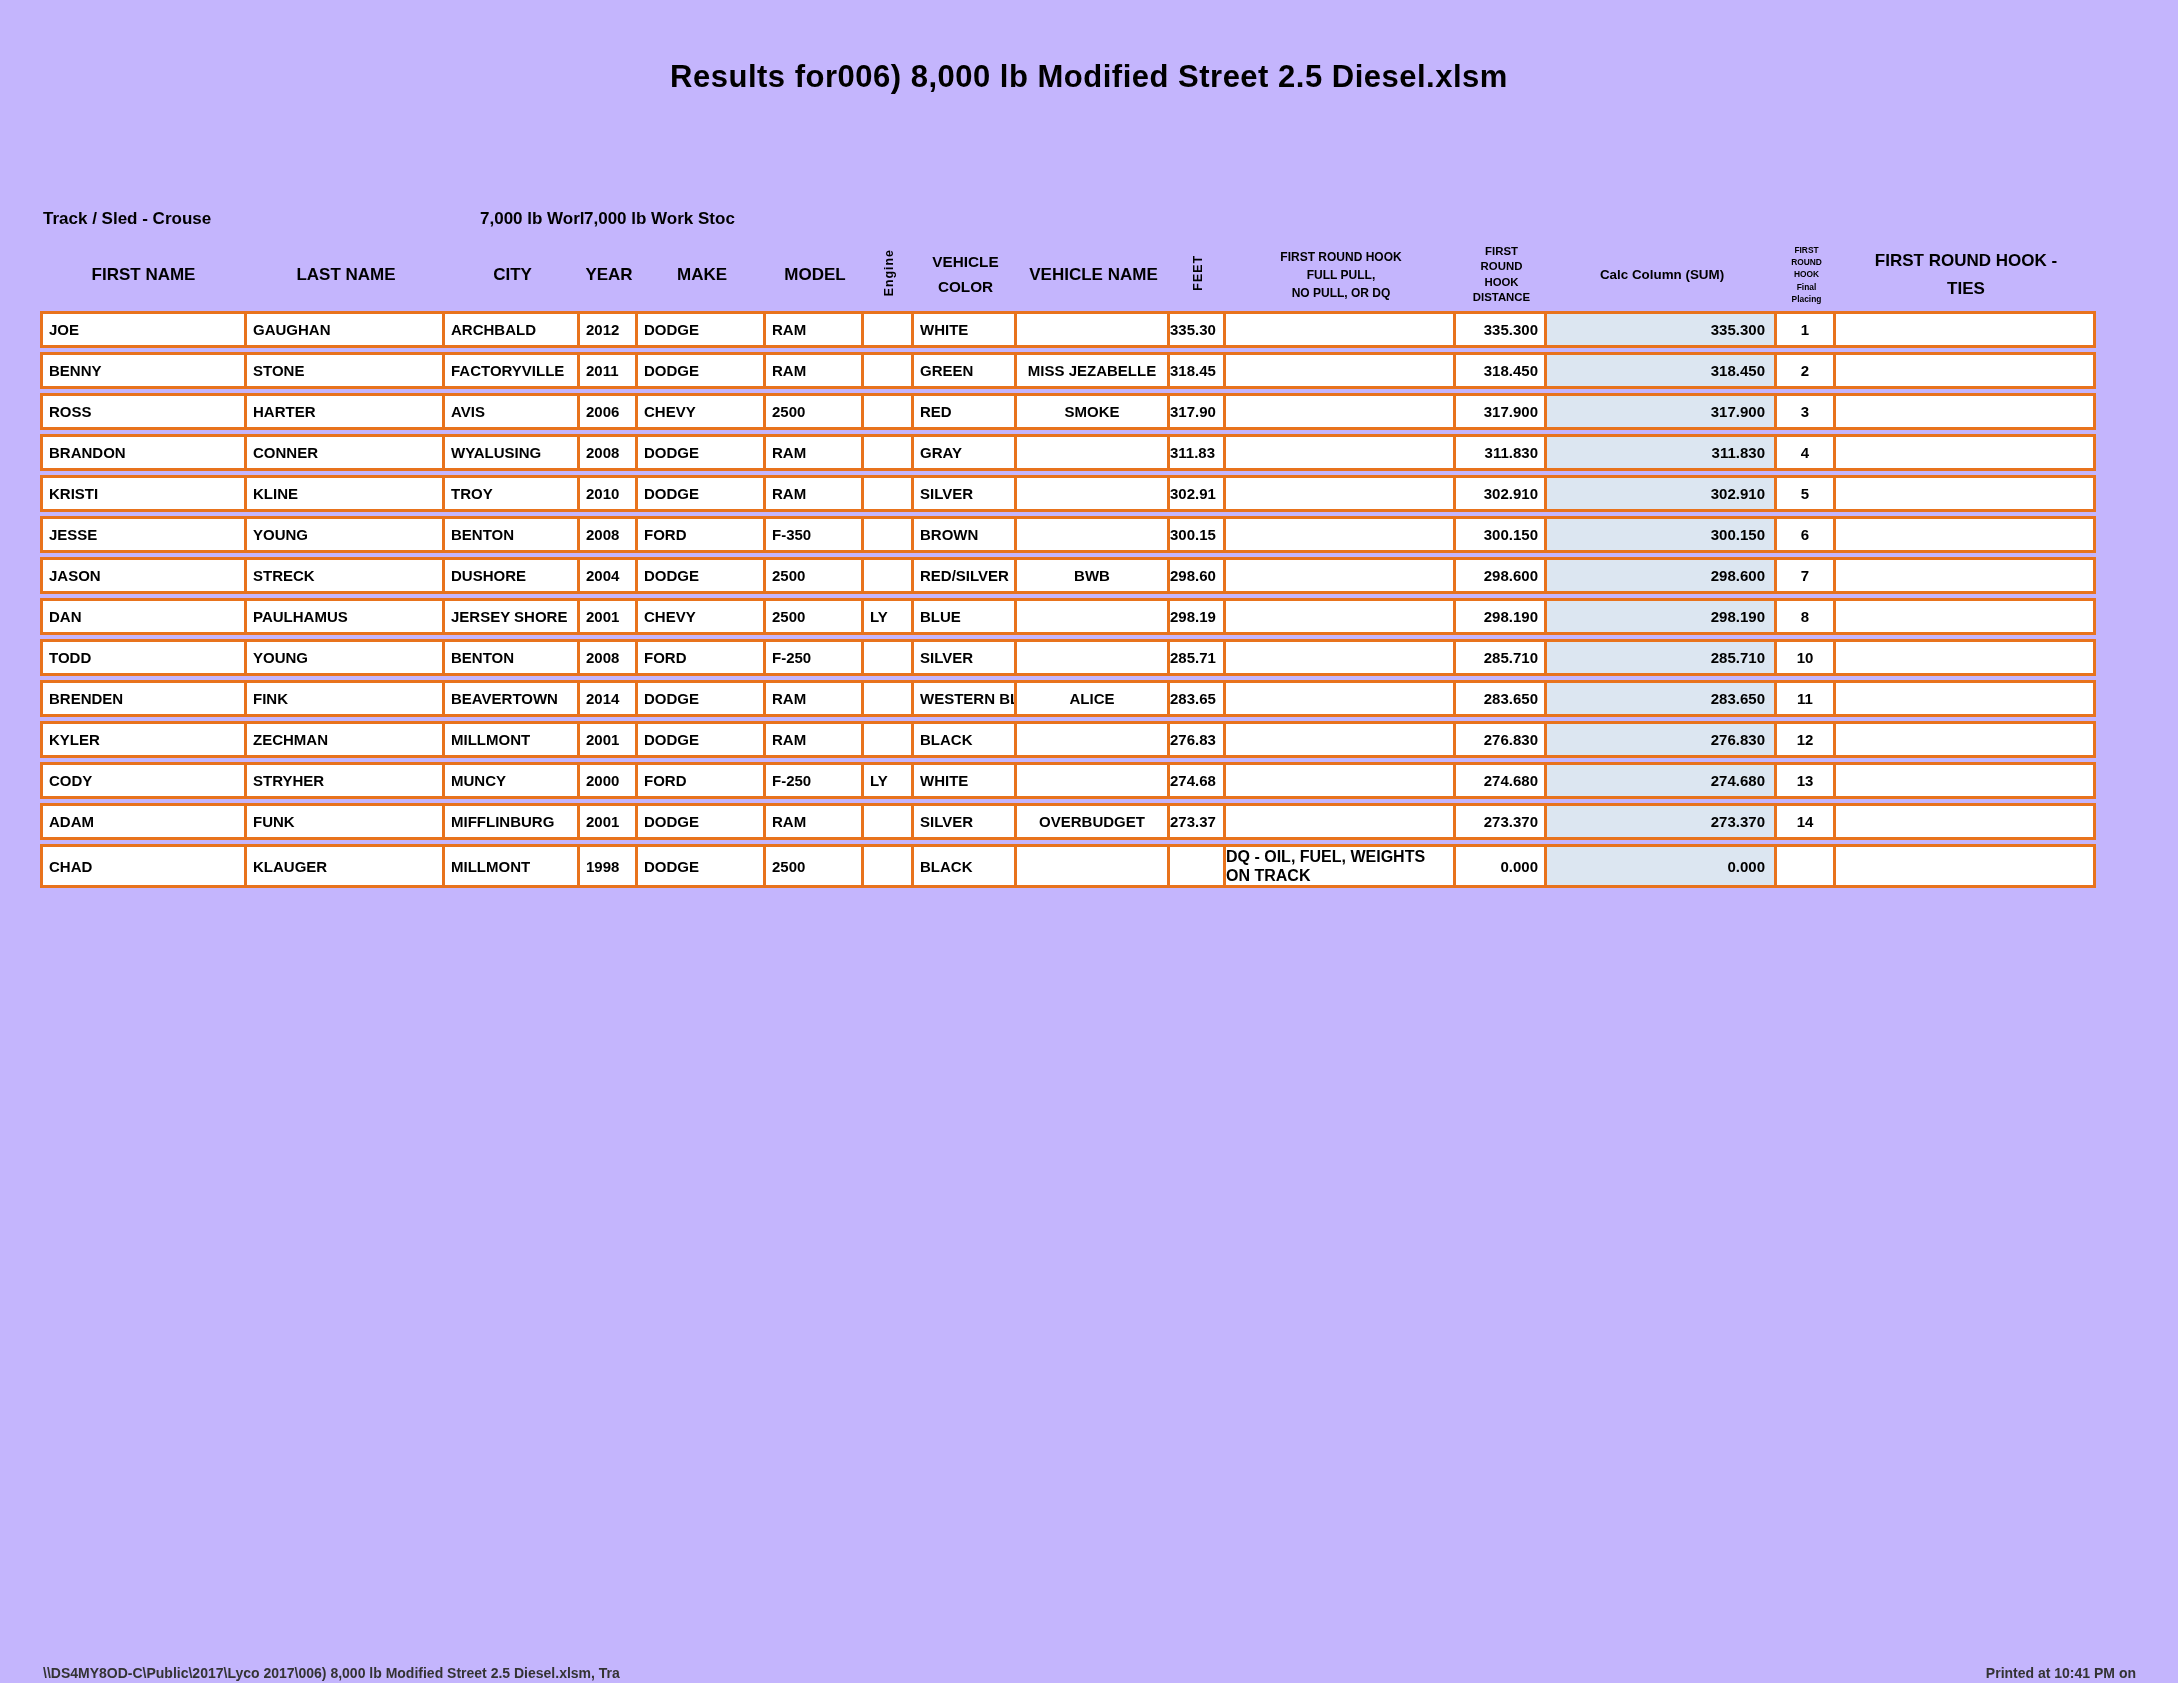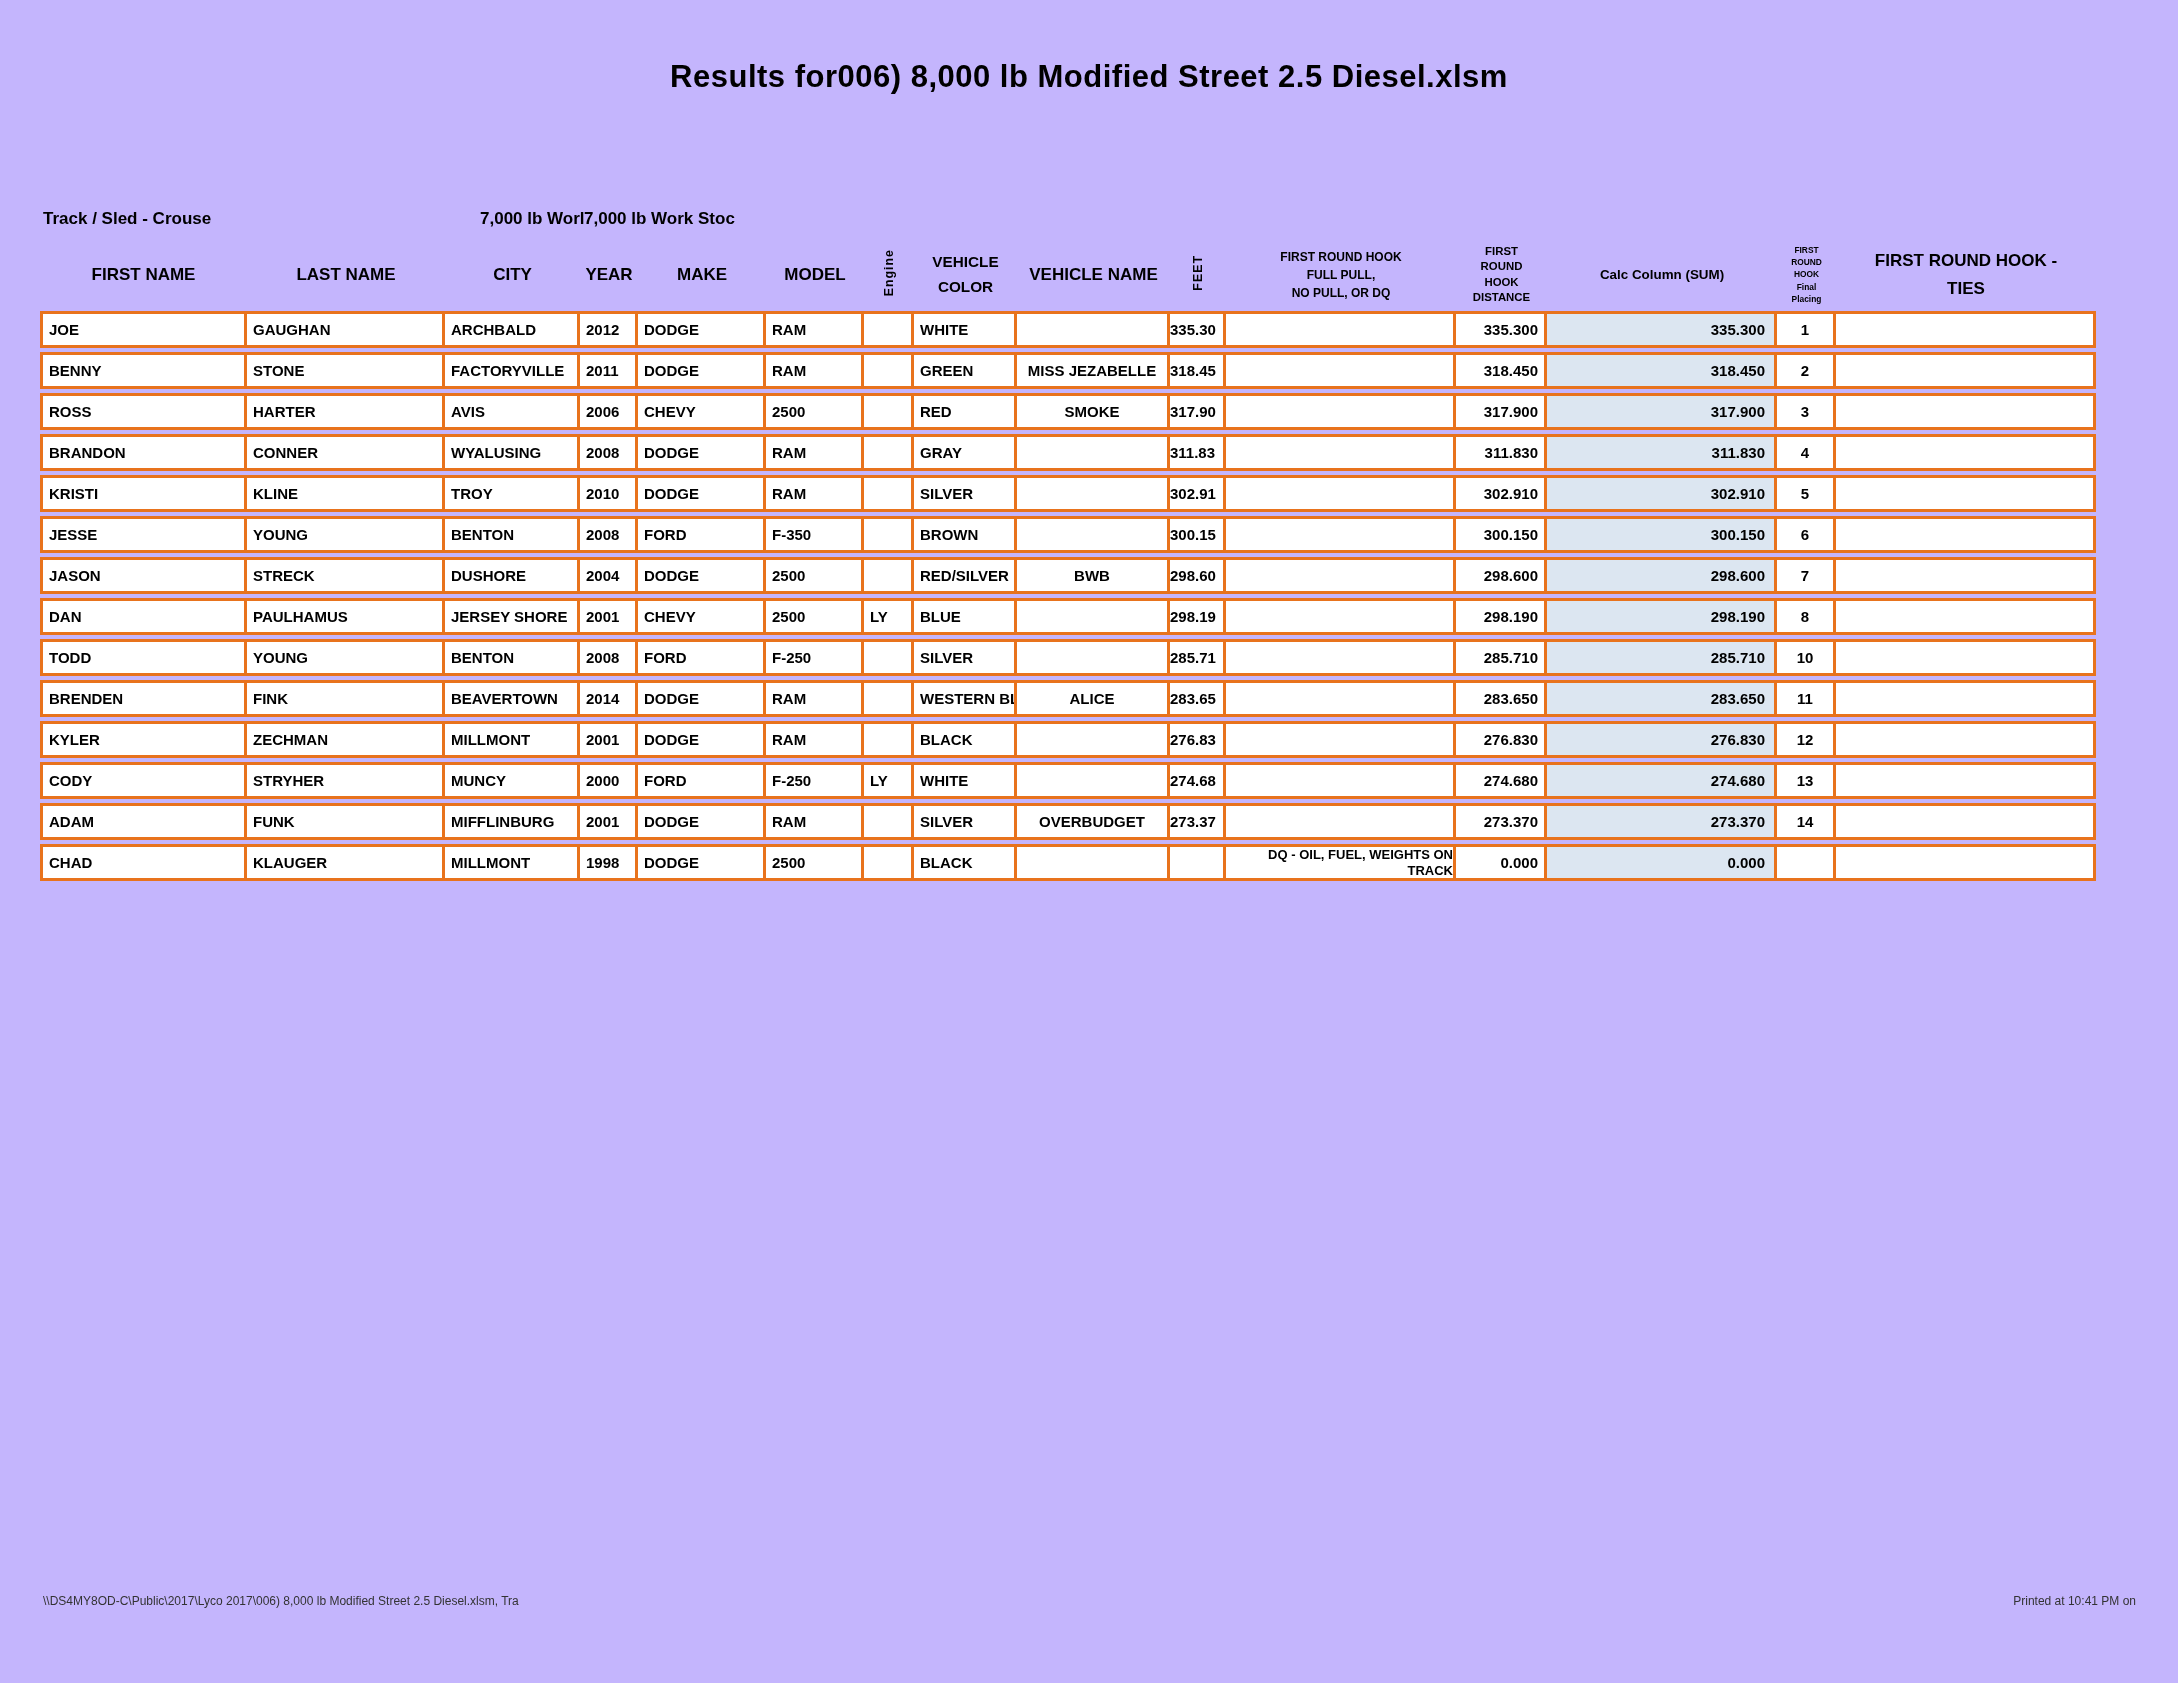--- a/index.html
+++ b/index.html
@@ -45,26 +45,26 @@
     border-top:3px solid var(--border-orange);
     border-bottom:3px solid var(--border-orange);
     border-right:3px solid var(--border-orange);
     font-size:15px;font-weight:bold;vertical-align:middle;
   }
   tbody td:first-child{border-left:3px solid var(--border-orange);}
   .col-first-name,.col-last-name,.col-city,.col-year,.col-make,.col-model,
   .col-engine,.col-vehicle-color{text-align:left;padding-left:6px;}
   .col-vehicle-name{text-align:center;}
   .col-feet{text-align:right;padding-right:17px;}
-  .col-full-pull{text-align:right;font-size:13px;white-space:normal;line-height:1.2;margin-top:17px;}
+  .col-full-pull{text-align:left;font-size:16px;white-space:normal;line-height:1.2;margin-top:17px;}
   .col-hook-distance{text-align:right;padding-right:6px;}
   .col-calc-sum{text-align:right;padding-right:9px;background:var(--calc-fill);}
   .col-placing{text-align:center;}
   .col-ties{text-align:left;}
-  .footer-text{position:absolute;top:1594px;font-size:12px;font-weight:normal;color:#333;}
+  .footer-text{position:absolute;top:1665px;font-size:14px;font-weight:bold;color:#333;}
   .footer-left{left:43px;}
   .footer-right{right:42px;text-align:right;padding-left:12px;}
 </style>
 </head>
 <body>
 
 <div class="page">
 
   <div class="title">Results for006) 8,000 lb Modified Street 2.5 Diesel.xlsm</div>
 

